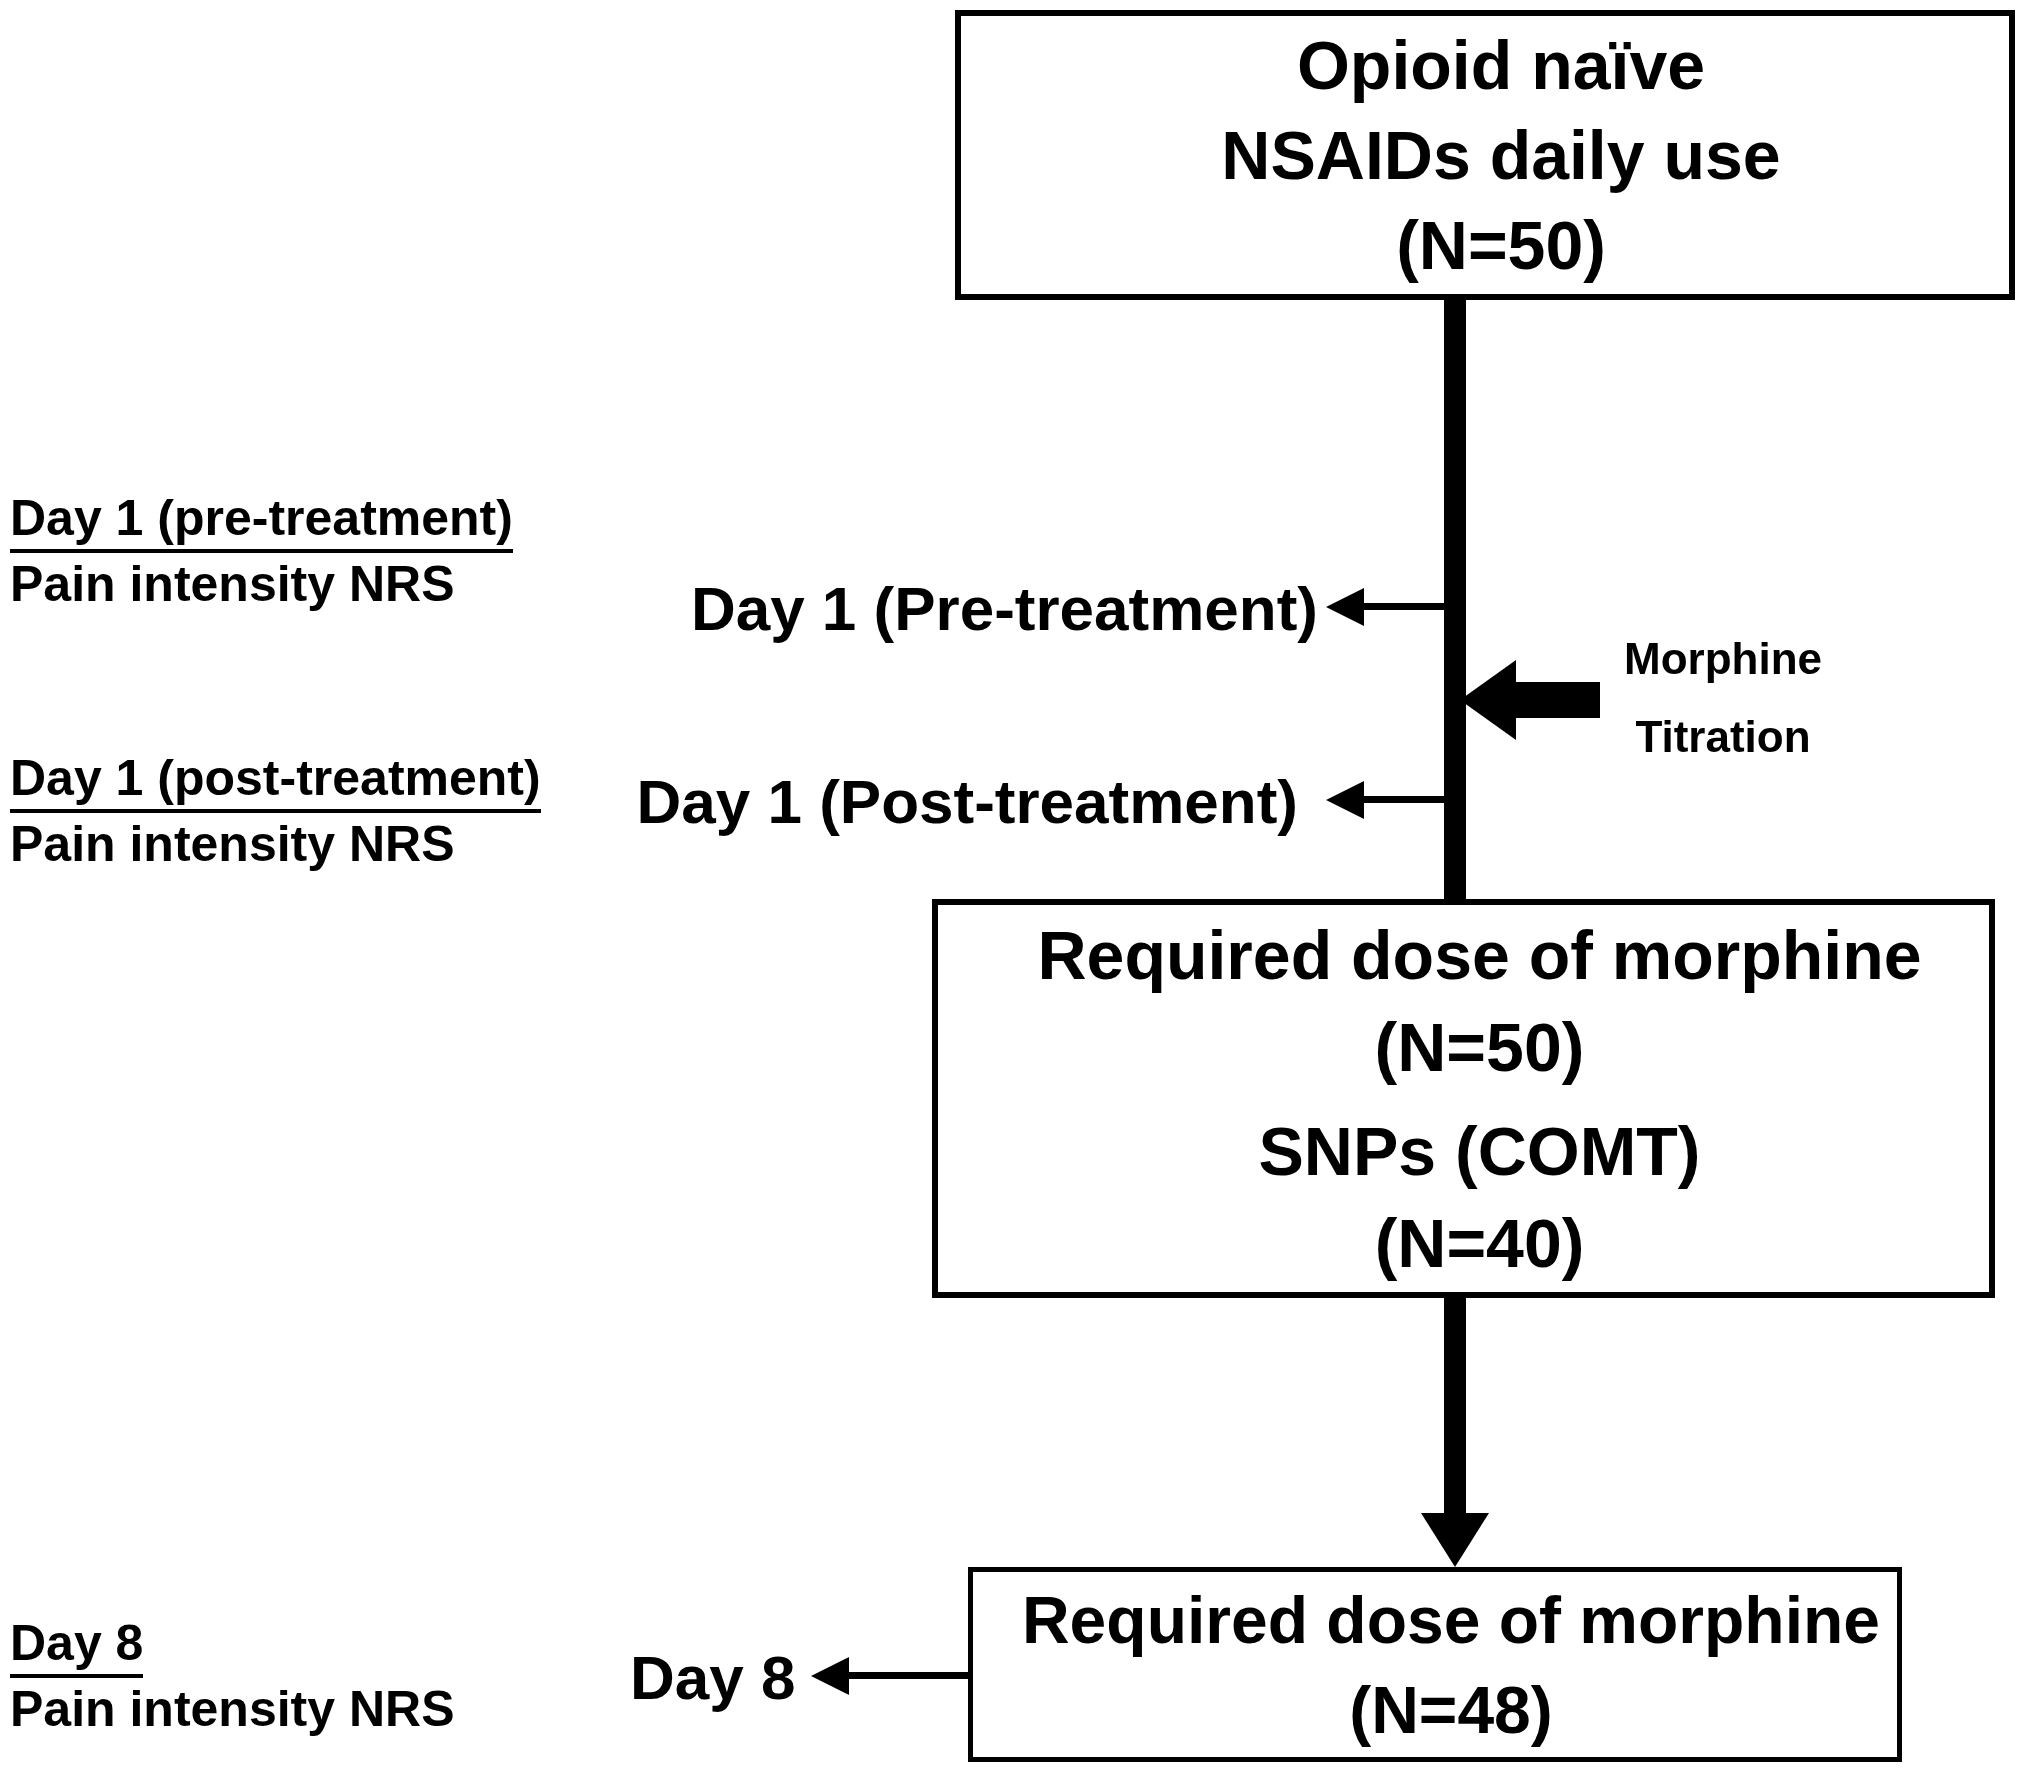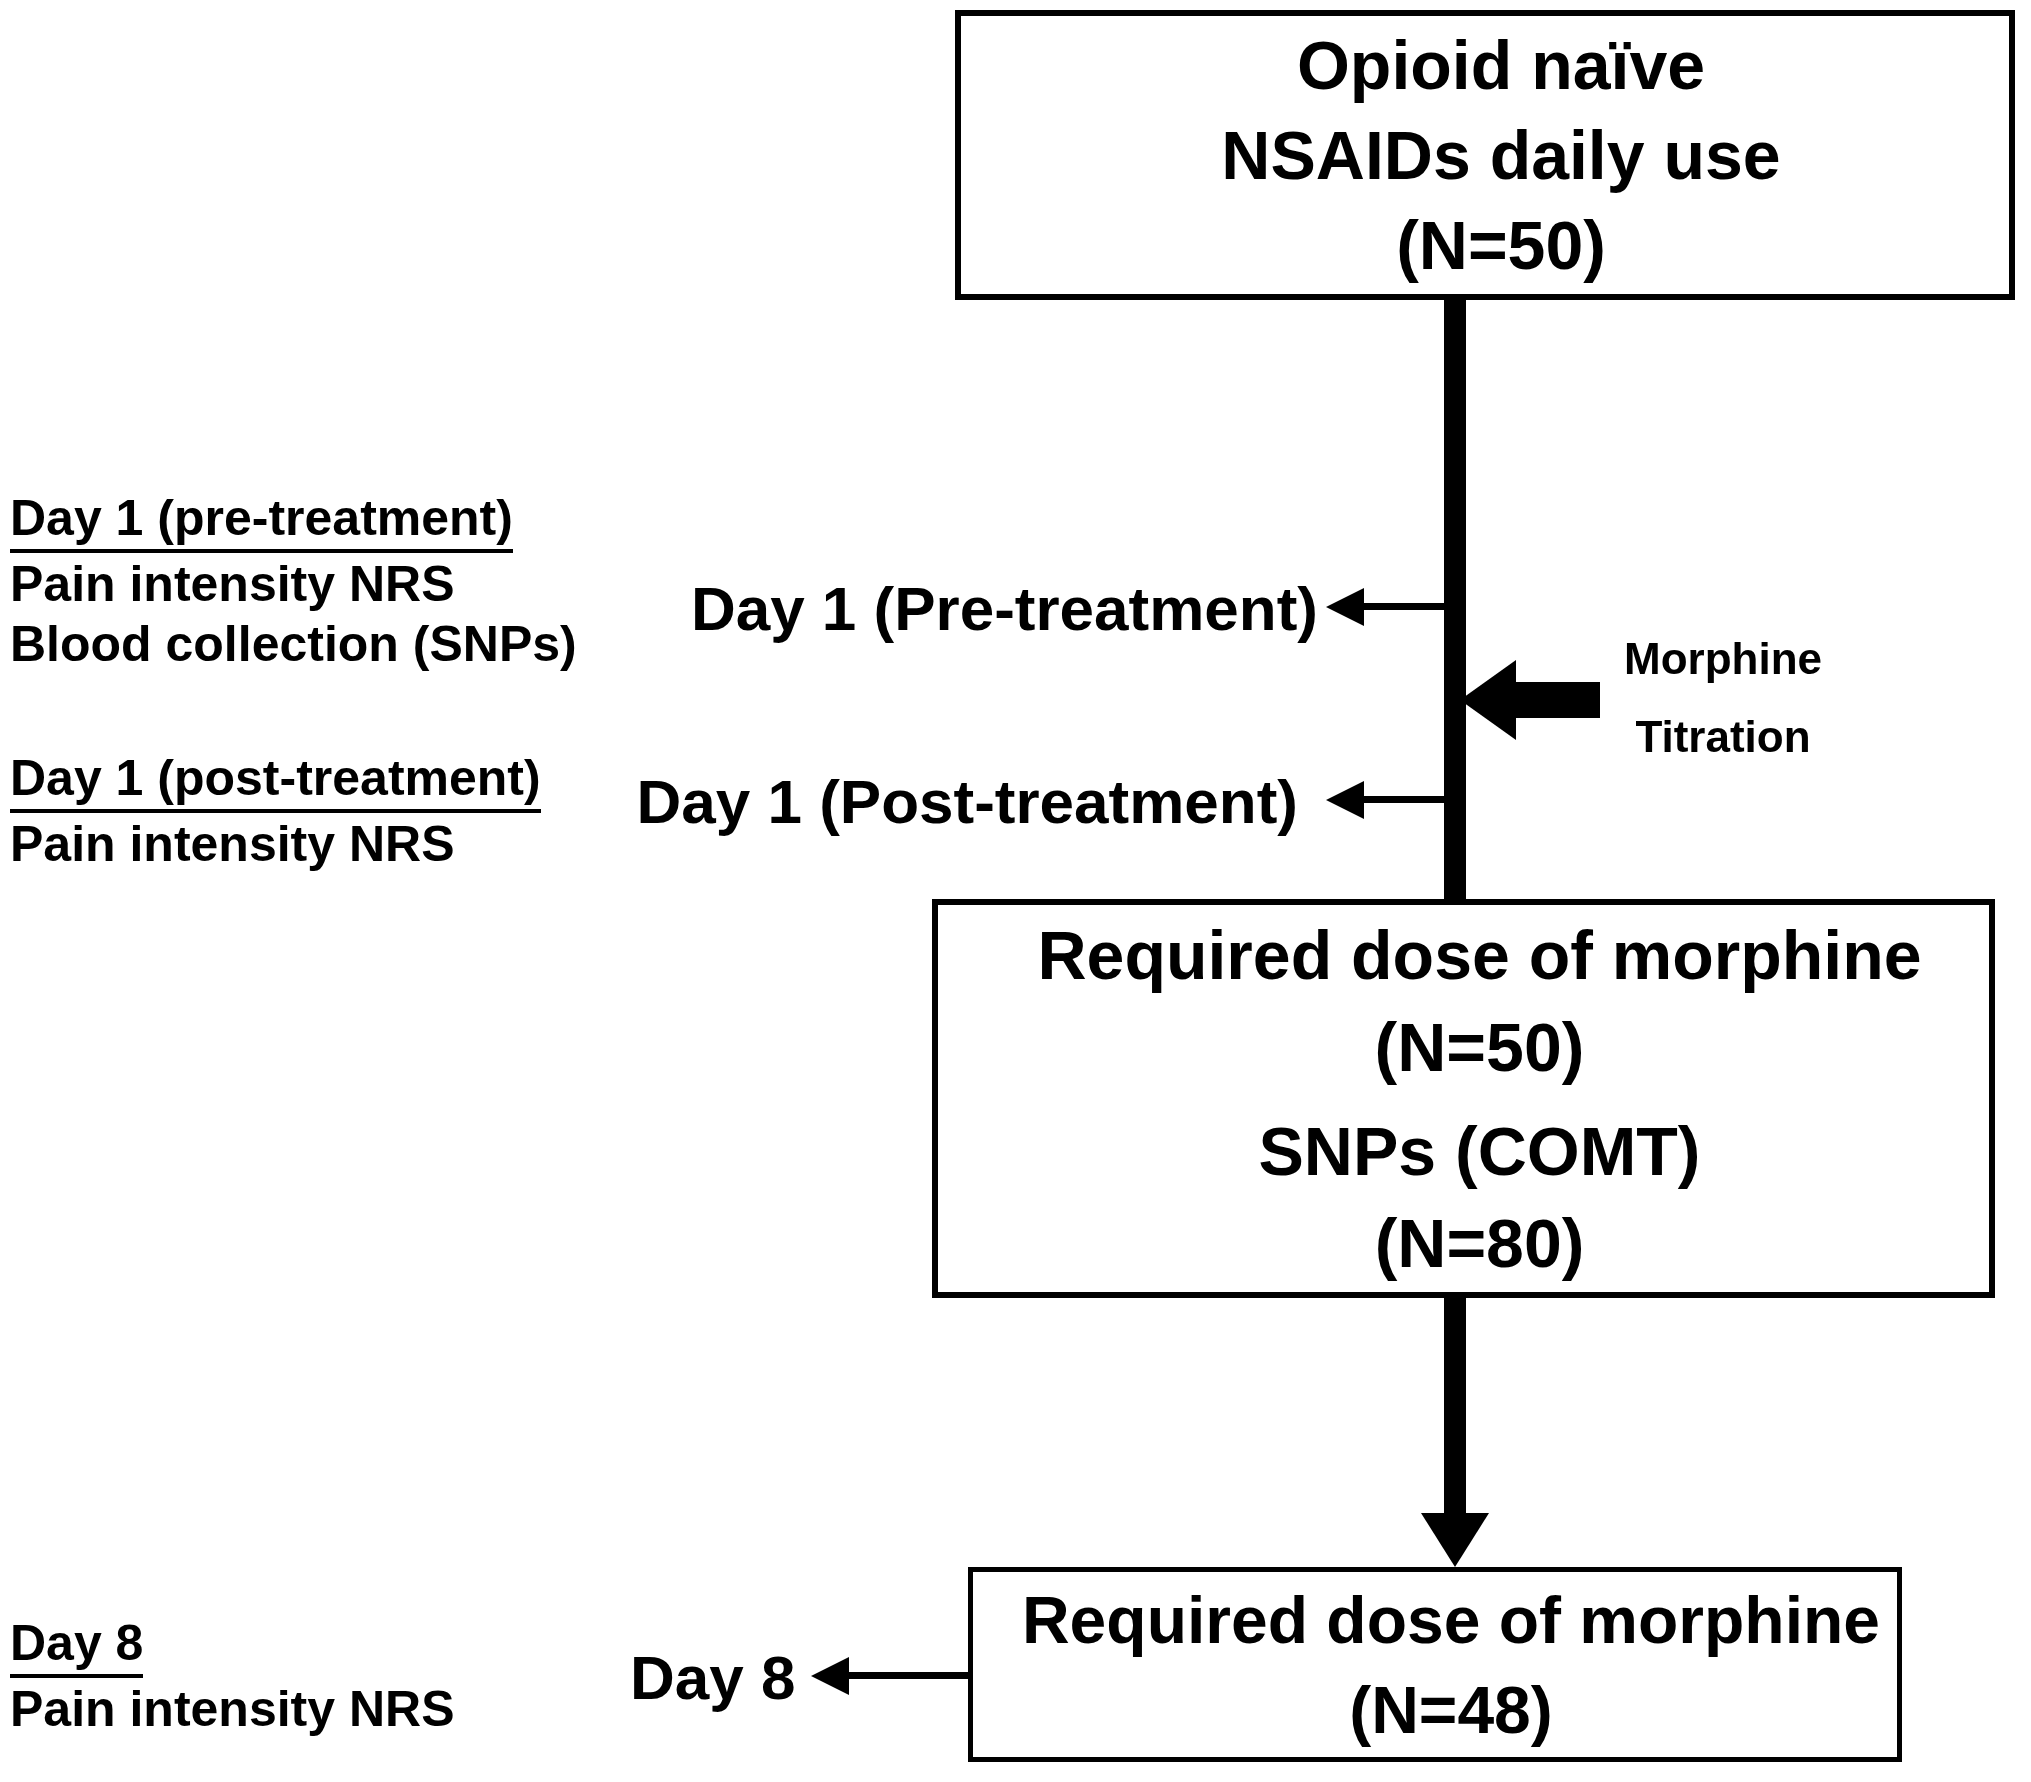--- a/index.html
+++ b/index.html
@@ -110,41 +110,40 @@
 Titration</div>
 
   <div class="timeline-label" id="label-post">Day 1 (Post-treatment)</div>
   <div class="thin-shaft" id="arrow-post-shaft"></div>
   <div class="thin-head" id="arrow-post-head"></div>
 
   <div class="box" id="box-titration">
     <div class="box-text group-1">Required dose of morphine
 (N=50)</div>
     <div class="box-text group-2">SNPs (COMT)
-(N=80)</div>
+(N=40)</div>
   </div>
 
   <div class="flow-line" id="flow-line-lower"></div>
   <div id="flow-arrowhead"></div>
 
   <div class="timeline-label" id="label-day8">Day 8</div>
   <div class="thin-shaft" id="arrow-day8-shaft"></div>
   <div class="thin-head" id="arrow-day8-head"></div>
 
   <div class="box" id="box-day8">
     <div class="box-text">Required dose of morphine
 (N=48)</div>
   </div>
 
   <div class="annotation" id="annotation-pre">
     <div class="heading">
       <span>Day 1 (pre-treatment)</span>
     </div>
     <div>Pain intensity NRS</div>
-    <div>Blood collection (SNPs)</div>
   </div>
 
   <div class="annotation" id="annotation-post">
     <div class="heading">
       <span>Day 1 (post-treatment)</span>
     </div>
     <div>Pain intensity NRS</div>
   </div>
 
   <div class="annotation" id="annotation-day8">

